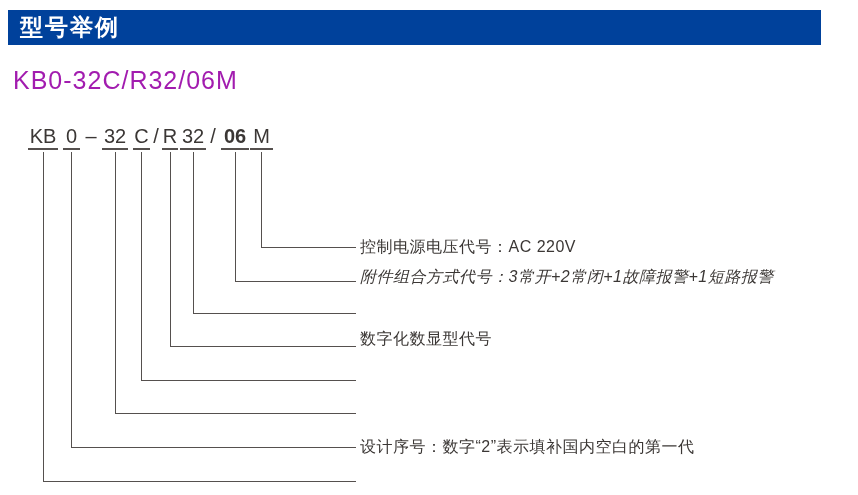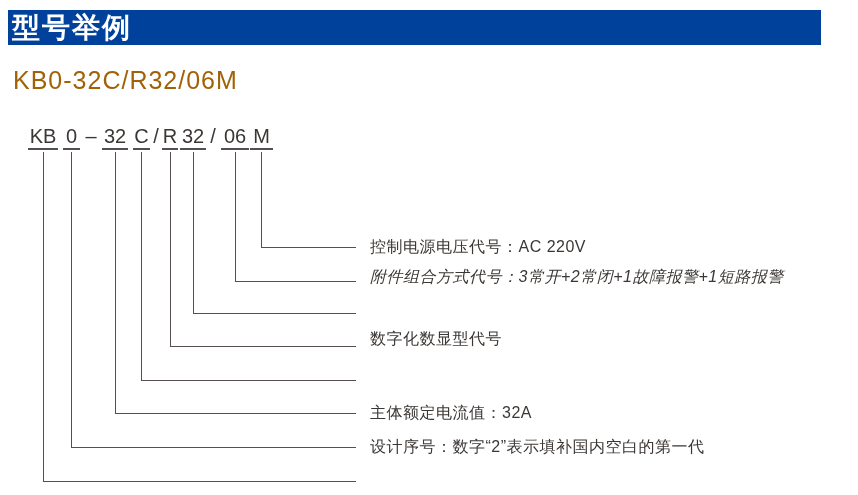--- a/index.html
+++ b/index.html
@@ -14,32 +14,32 @@
 
   
   .header-bar {
     position: absolute; left: 8px; top: 10px;
     width: 813px; height: 35px;
     background: #00419b;
     display: flex; align-items: center;
   }
   .header-title {
     color: #ffffff;
-    font-size: 28px; font-weight: bold;
+    font-size: 23px; font-weight: bold;
     letter-spacing: 2px;
-    padding-left: 4px;
+    padding-left: 12px;
     line-height: 35px;
   }
 
   
   .model-title {
     position: absolute; left: 13px; top: 66px;
     font-size: 25px; line-height: 28px;
     letter-spacing: 1px;
-    color: #a16207;
+    color: #a21caf;
   }
 
   
   .diagram { position: absolute; inset: 0; color: #3b3735; padding-left: 24px; }
 
   .seg, .sep {
     position: absolute; top: 125px; height: 23px;
     line-height: 23px; text-align: center;
     font-size: 20px; color: #3b3735;
     white-space: nowrap;
@@ -48,21 +48,21 @@
 
   .seg.s-kb  { left: 28px;  width: 30px; }
   .seg.s-0   { left: 63px;  width: 17px; }
   .sep.p-dash{ left: 84px;  width: 14px; }
   .seg.s-32a { left: 102px; width: 26px; }
   .seg.s-c   { left: 133px; width: 17px; }
   .sep.p-sl1 { left: 151px; width: 10px; }
   .seg.s-r   { left: 162px; width: 16px; }
   .seg.s-32b { left: 180px; width: 26px; }
   .sep.p-sl2 { left: 207px; width: 12px; }
-  .seg.s-06  { left: 221px; width: 28px; }
+  .seg.s-06  { left: 221px; width: 28px; font-weight: bold; }
   .seg.s-m   { left: 250px; width: 23px; }
 
   
   .conn {
     position: absolute;
     border-left: 1.5px solid #55504e;
     border-bottom: 1.5px solid #55504e;
   }
   .conn.c-m   { left: 261px; top: 152px; width: 94px;  height: 95px;  }
   .conn.c-06  { left: 235px; top: 152px; width: 120px; height: 129px; }
@@ -72,21 +72,20 @@
   .conn.c-32a { left: 115px; top: 152px; width: 240px; height: 261px; }
   .conn.c-0   { left: 71px;  top: 152px; width: 284px; height: 295px; }
   .conn.c-kb  { left: 43px;  top: 152px; width: 312px; height: 329px; }
 
   
   .lbl {
     position: absolute; left: 360px;
     font-size: 16px; line-height: 22px;
     color: #3b3735; white-space: nowrap;
     letter-spacing: 0.5px;
-    margin-left: 10px;
   }
   .lbl.l-1 { top: 236px; }
   .lbl.l-2 { top: 266px; font-style: italic; }
   .lbl.l-3 { top: 302px; }
   .lbl.l-4 { top: 328px; }
   .lbl.l-5 { top: 369px; }
   .lbl.l-6 { top: 402px; }
   .lbl.l-7 { top: 436px; }
   .lbl.l-8 { top: 470px; }
 </style>
@@ -120,17 +119,16 @@
     <div class="conn c-32b"></div>
     <div class="conn c-r"></div>
     <div class="conn c-c"></div>
     <div class="conn c-32a"></div>
     <div class="conn c-0"></div>
     <div class="conn c-kb"></div>
 
     <div class="lbl l-1">控制电源电压代号：AC 220V</div>
     <div class="lbl l-2">附件组合方式代号：3常开+2常闭+1故障报警+1短路报警</div>
     <div class="lbl l-4">数字化数显型代号</div>
-    <div class="lbl l-6">主体额定电流值：32A</div>
     <div class="lbl l-7">设计序号：数字“2”表示填补国内空白的第一代</div>
 
   </div>
 </div>
 
 </body></html>

